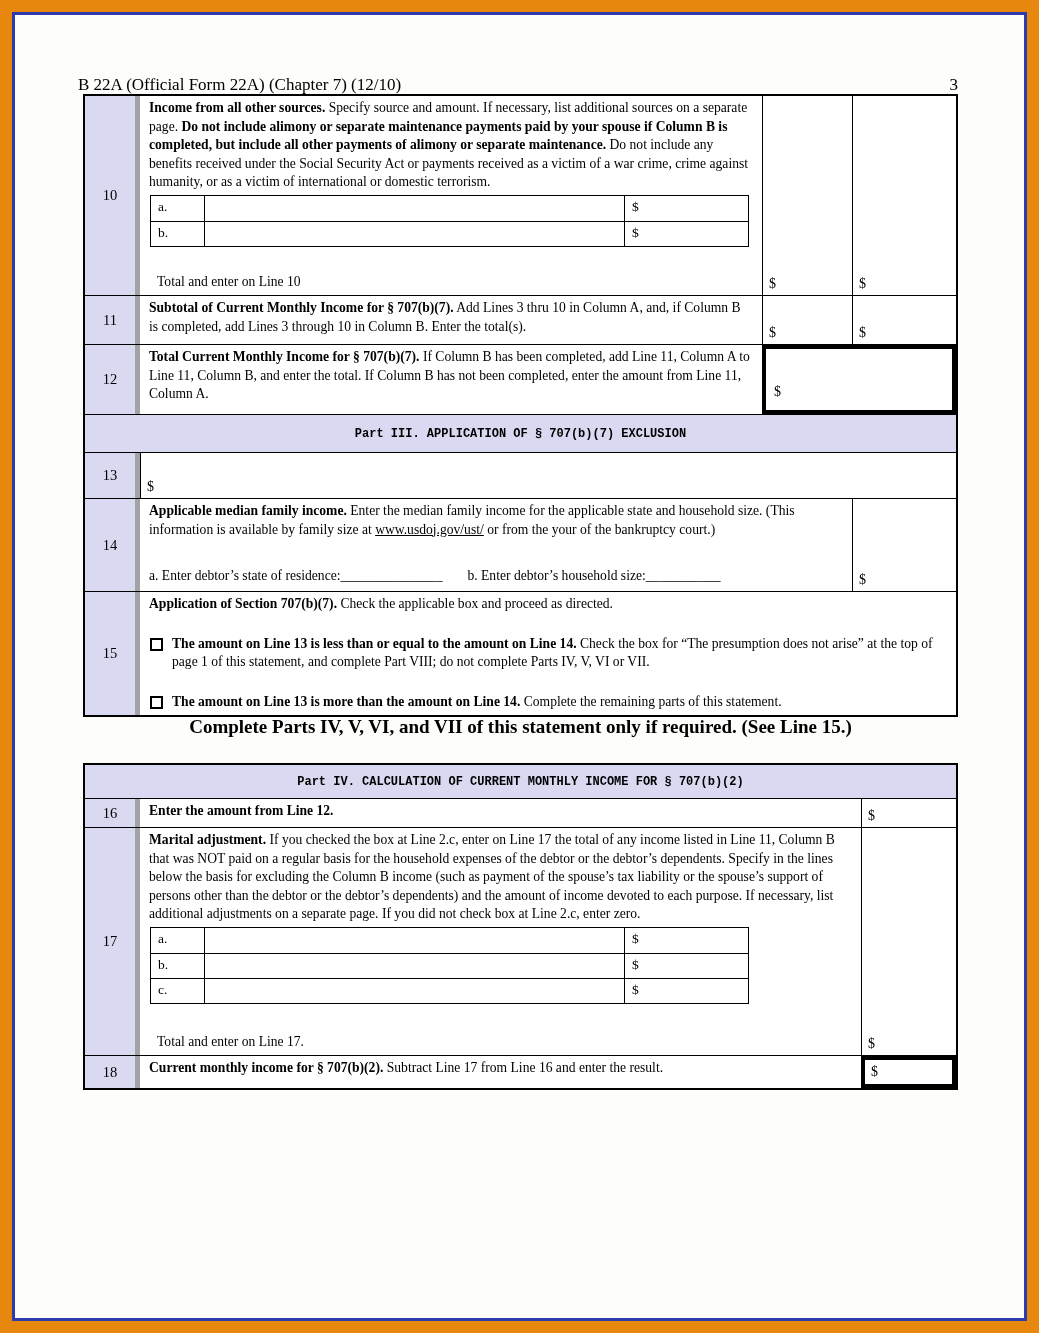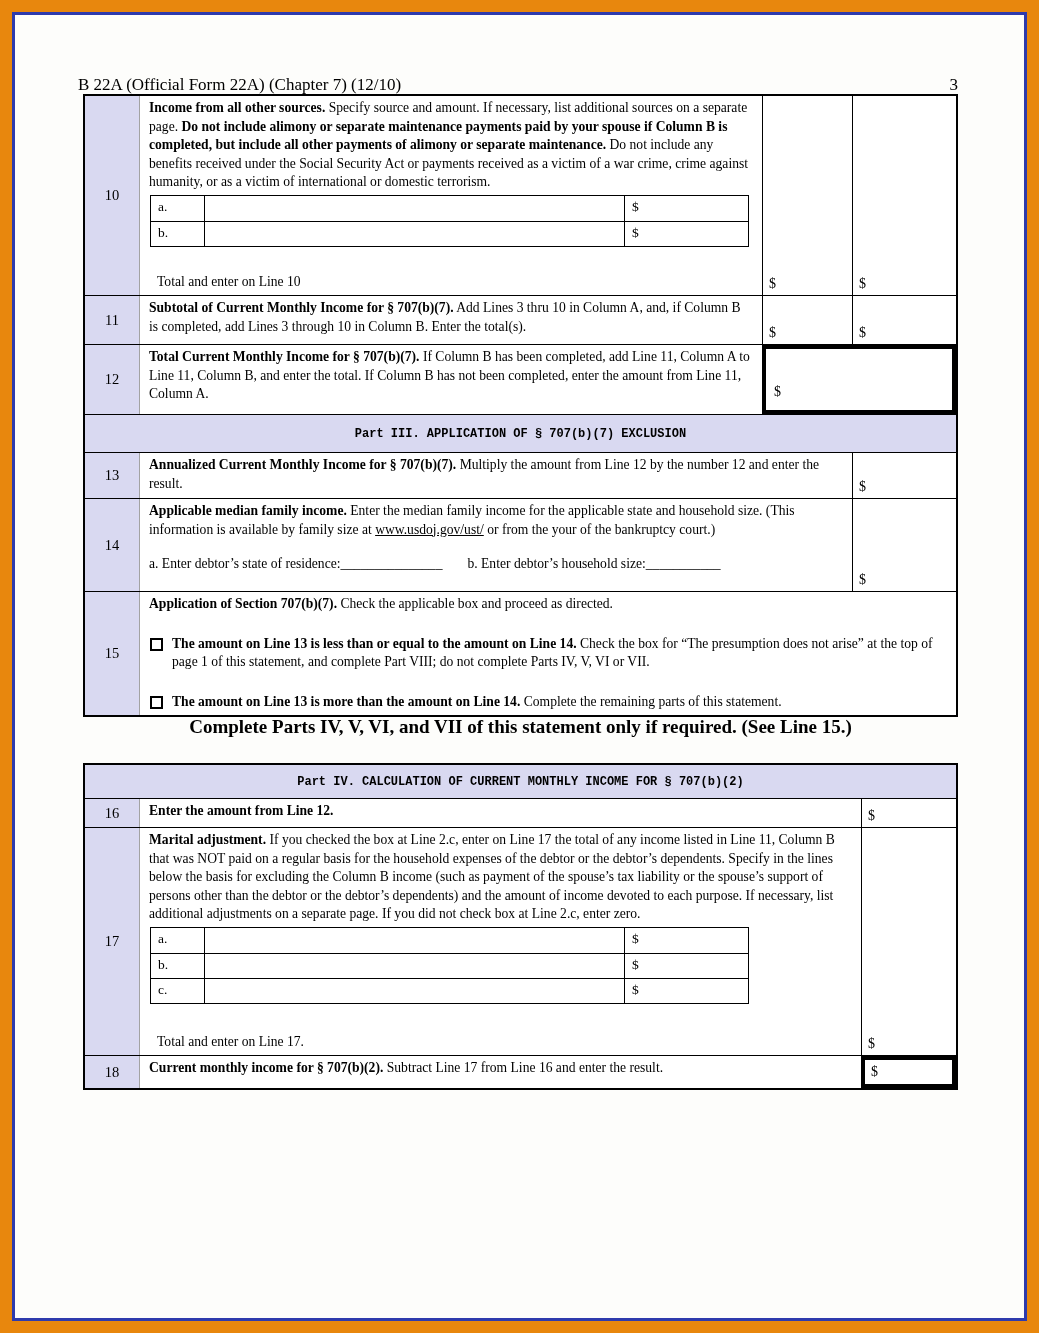--- a/index.html
+++ b/index.html
@@ -20,21 +20,21 @@
   .tbl2 { top:763px; }
 
   .row { display:flex; border-top:1px solid #000; align-items:stretch; }
   .row:first-child { border-top:none; }
 
   .rh199{min-height:199px} .rh49{min-height:49px} .rh70{min-height:70px}
   .rh38{min-height:38px} .rh46{min-height:46px} .rh93{min-height:93px}
   .rh100{min-height:100px} .rh33{min-height:33px} .rh29{min-height:29px}
   .rh228{min-height:228px}
 
-  .num { width:55px; flex-shrink:0; background:#d9d9f1; border-right:1px solid #a3a3a3;
+  .num { width:55px; flex-shrink:0; background:#d9d9f1; border-right:5px solid #a3a3a3;
          display:flex; align-items:center; justify-content:center; font-size:14.5px; }
   .body { padding:3px 9px 4px 9px; font-size:13.6px; line-height:18.5px;
           display:flex; flex-direction:column; flex-shrink:0; }
   .w622{width:622px} .w712{width:712px} .w816{width:816px} .w721{width:721px}
 
   .b { font-weight:bold; }
   .para { }
 
   .money { position:relative; flex-shrink:0; border-left:1px solid #000; font-size:14px; }
   .mA{width:90px} .mB{width:104px} .m104{width:104px} .m95{width:95px}
@@ -54,21 +54,21 @@
   .ilabel { width:54px; flex-shrink:0; border-right:1px solid #000; padding:2px 7px; font-size:13.5px; }
   .iblank { width:420px; flex-shrink:0; border-right:1px solid #000; background:#fff; }
   .idollar { flex:1; padding:2px 7px; font-size:13.5px; }
 
   .total-line { margin-top:auto; padding-left:8px; }
 
   .opt { display:flex; margin-top:21px; }
   .cb { width:13px; height:13px; border:2px solid #000; flex-shrink:0; margin:3px 9px 0 1px; background:#fff; }
   .opt-text { flex:1; }
 
-  .ab-line { margin-top:auto; margin-bottom:14px; display:flex; align-items:baseline; white-space:nowrap; }
+  .ab-line { margin-top:auto; margin-bottom:2px; display:flex; align-items:baseline; white-space:nowrap; }
   .sp25 { display:inline-block; width:25px; }
   .ulink { text-decoration:underline; color:#000; }
 
   .interlude { position:absolute; left:83px; top:716px; width:875px; text-align:center;
                font-weight:bold; font-size:19px;font-family:Liberation Serif, serif; }
 </style>
 </head>
 <body>
 
 <div class="page">
@@ -130,23 +130,20 @@
           <span class="ds">$</span>
         </div>
     </div>
 
     <div class="row part-row rh38">
       <div class="part-title">Part III. APPLICATION OF § 707(b)(7) EXCLUSION</div>
     </div>
 
     <div class="row rh46">
       <div class="num">13</div>
-      <div class="body w712">
-        <div class="para"><span class="b">Annualized Current Monthly Income for § 707(b)(7).</span><span> Multiply the amount from Line 12 by the number 12 and enter the result.</span></div>
-      </div>
       <div class="money m104">
           <span class="ds">$</span>
         </div>
     </div>
 
     <div class="row rh93">
       <div class="num">14</div>
       <div class="body w712">
         <div class="para"><span class="b">Applicable median family income.</span><span> Enter the median family income for the applicable state and household size.  (This information is available by family size at </span><a class="ulink">www.usdoj.gov/ust/</a><span> or from the your of the bankruptcy court.)</span></div>
         <div class="ab-line">

